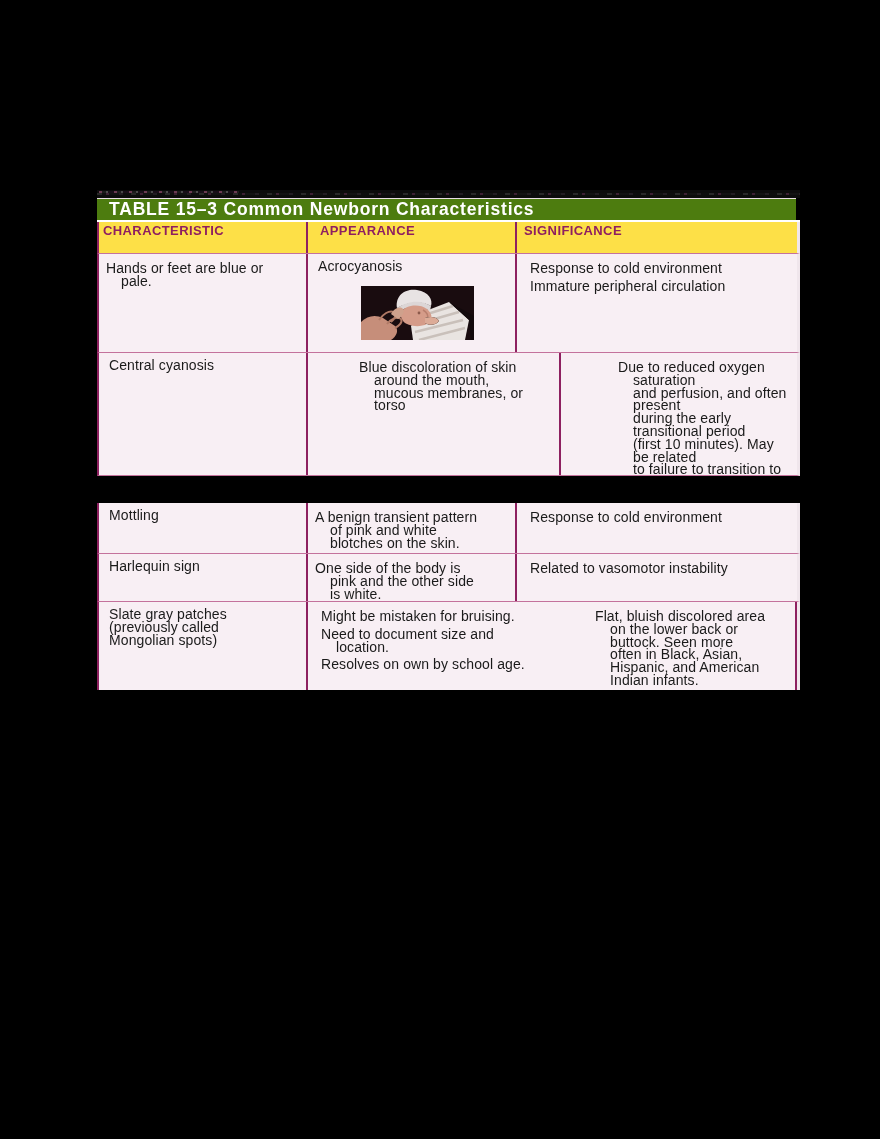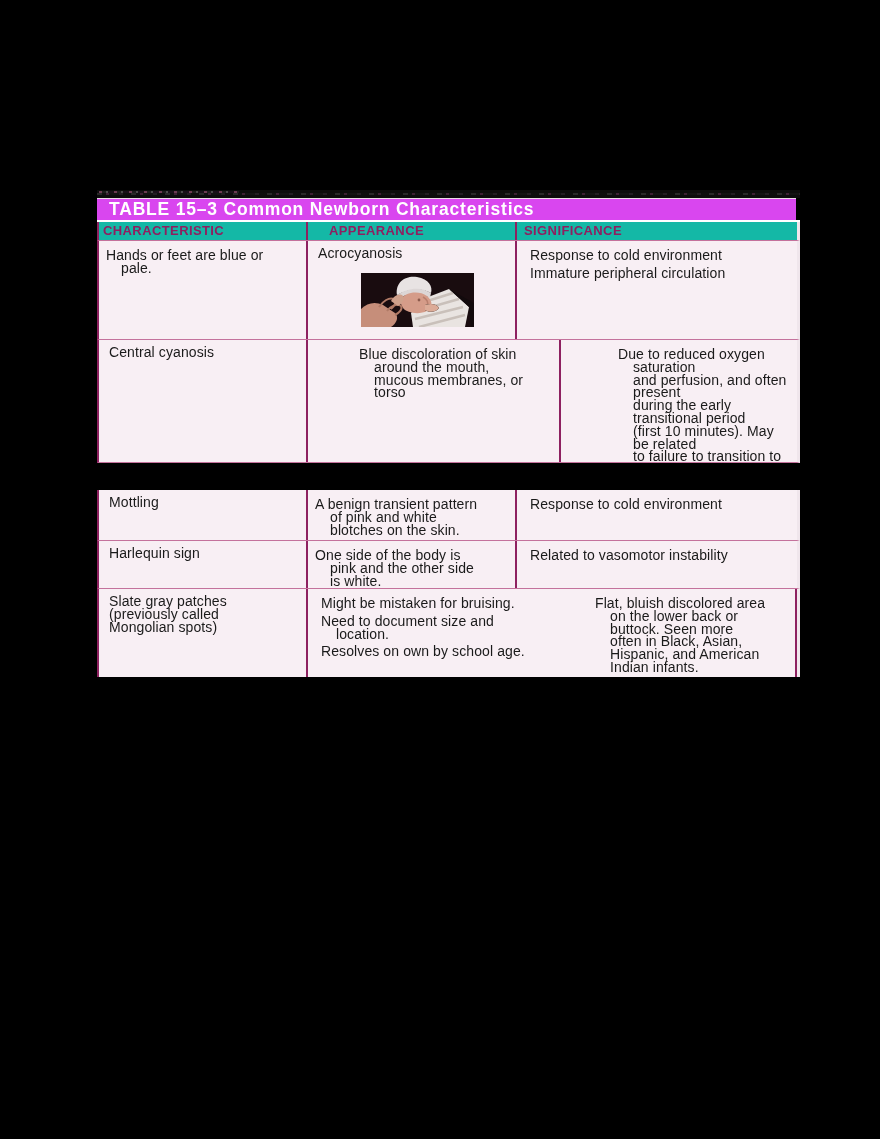--- a/index.html
+++ b/index.html
@@ -37,21 +37,21 @@
   .noise-strip::after {
     content: "";
     position: absolute;
     left: 2px; top: 1px; width: 140px; height: 2px;
     background: repeating-linear-gradient(90deg,
       #6c3b52 0 3px, #1d1d1d 3px 7px, #4a4a4a 7px 9px, #191019 9px 15px);
   }
 
   .title-bar {
     height: 22px;
-    background: #d946ef;
+    background: #4d7c0f;
     border-top: 1px solid #e9dde4;
     margin-right: 4px;
     color: #ffffff;
     font-size: 17.5px;
     font-weight: bold;
     letter-spacing: 0.8px;
     line-height: 21px;
     padding-left: 12px;
     white-space: nowrap;
     overflow: hidden;
@@ -59,38 +59,38 @@
 
   .white-gap { height: 2px; background: #ffffff; }
 
   .trow {
     display: flex;
     border-left: 2px solid #8E2160;
     border-right: 3px solid #F0E6EC;
     background: #F8EFF4;
   }
   .header-row {
-    height: 19px;
-    background: #14b8a6;
+    height: 32px;
+    background: #fde047;
     border-bottom: 1px solid #C4729C;
   }
   .header-cell {
     color: #8F1F60;
     font-size: 13px;
     font-weight: bold;
     letter-spacing: 0.4px;
     line-height: 18px;
     white-space: nowrap;
     overflow: hidden;
   }
   .c1 { width: 209px; border-right: 2px solid #8E2160; }
   .c2 { width: 209px; border-right: 2px solid #8E2160; }
   .c3 { flex: 1; }
   .header-cell.c1 { padding-left: 4px; }
-  .header-cell.c2 { padding-left: 21px; }
+  .header-cell.c2 { padding-left: 12px; }
   .header-cell.c3 { padding-left: 7px; }
 
   .body-row { border-bottom: 1px solid #C4729C; }
   .body-row.last { border-bottom: none; }
   .r0 { height: 99px; }
   .r1 { height: 123px; gap: 44px; }
   .r2 { height: 51px; margin-top: 27px; }
   .r3 { height: 48px; }
   .r4 { height: 88px; }
 

